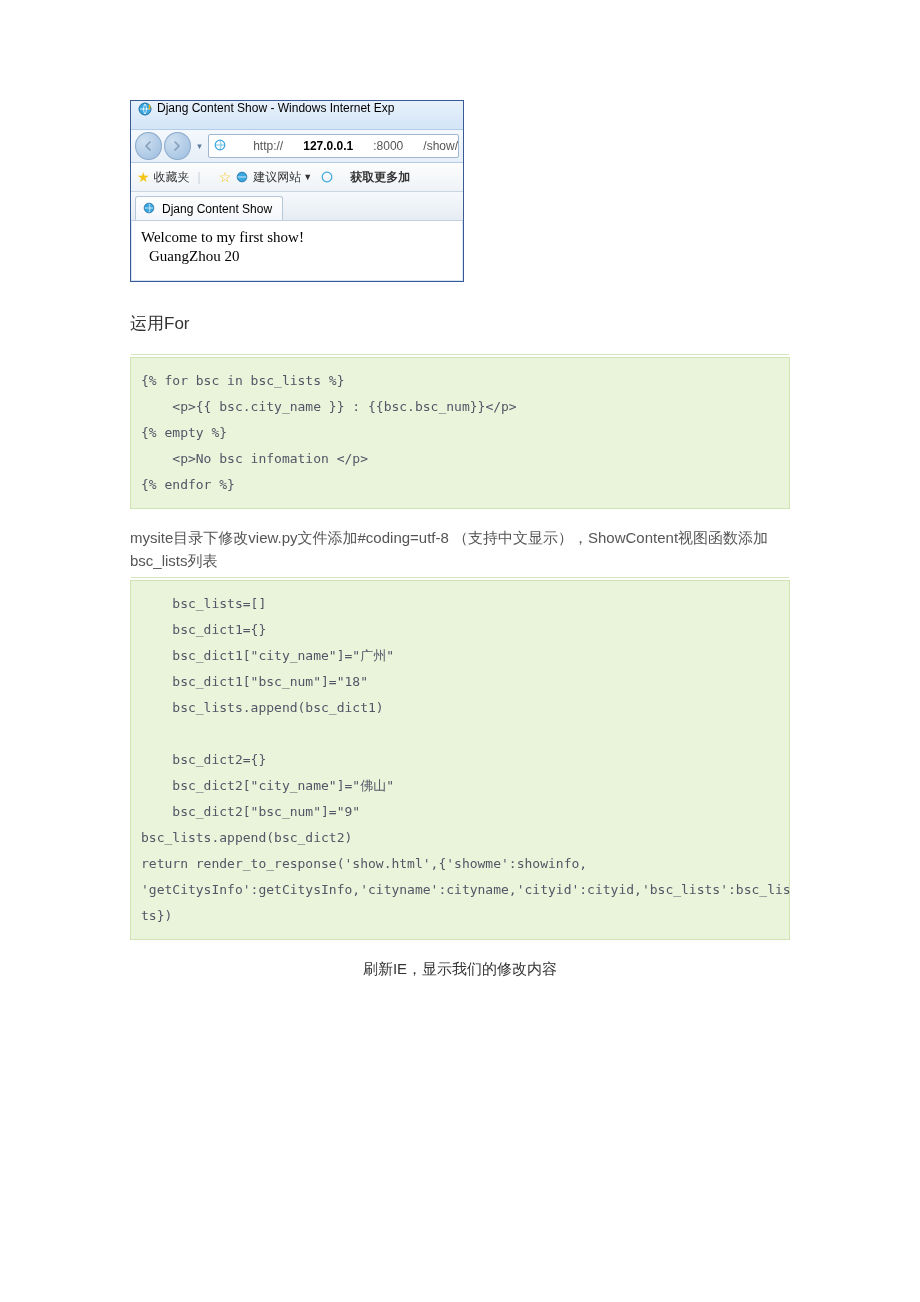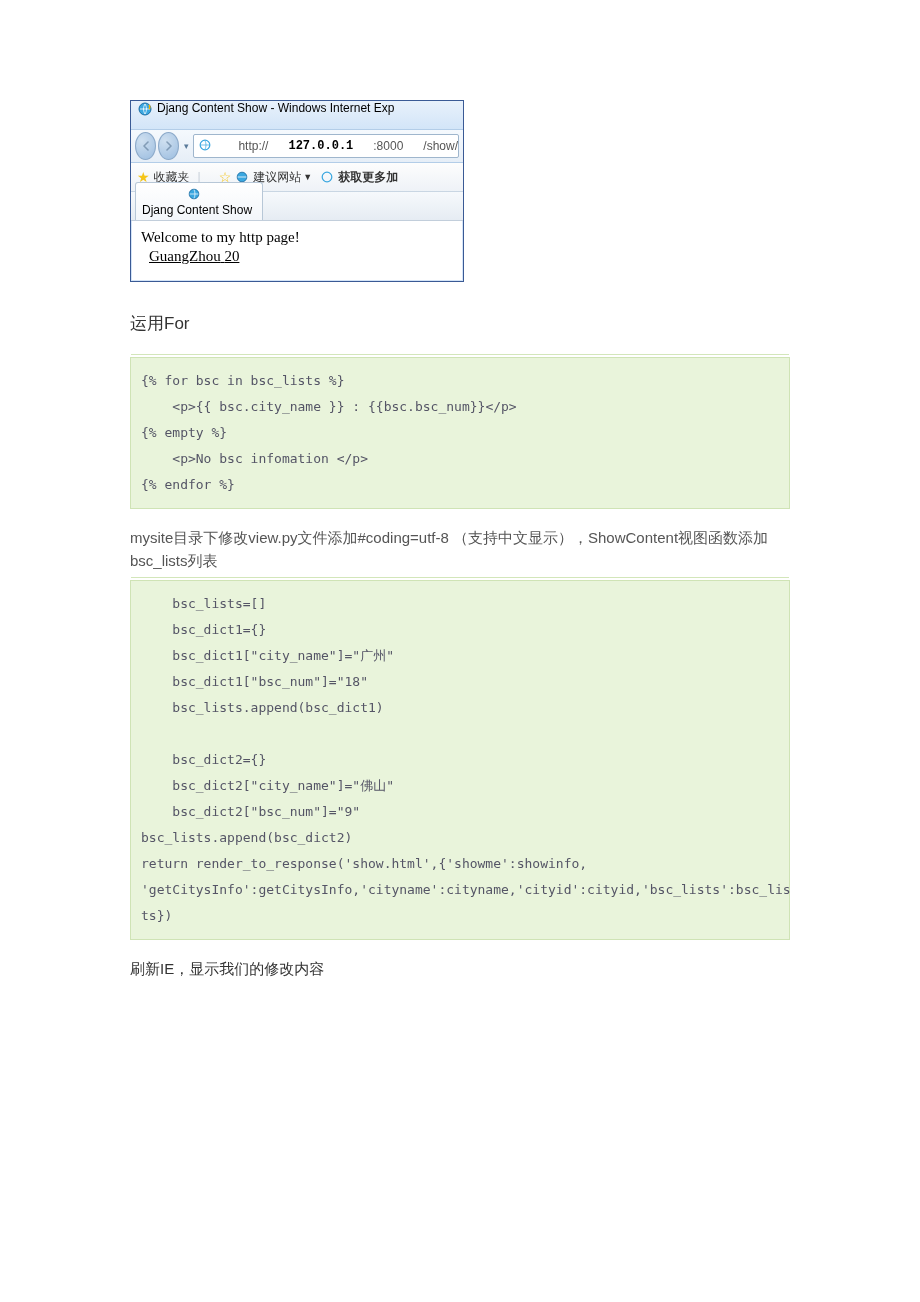--- a/index.html
+++ b/index.html
@@ -68,53 +68,52 @@
     border: 1px solid #9fb6cd;
     height: 22px;
     display: flex;
     align-items: center;
     font-size: 12px;
     color: #555;
     padding-left: 4px;
     border-radius: 2px;
     gap: 20px;
   }
-  .addr .host { color: #000; font-weight: bold; font-family: Liberation Mono, monospace; }
+  .addr .host { color: #000; font-weight: bold; }
   .fav-bar {
     background: linear-gradient(#fdfdfd, #eef2f7);
     border-bottom: 1px solid #c9d6e3;
     height: 28px;
     display: flex;
     align-items: center;
     font-size: 12px;
     color: #333;
     padding-left: 6px;
   }
   .star { color: #f5c518; margin-right: 4px; font-size: 14px; }
   .suggest { margin-left: 10px; display: flex; align-items: center; }
   .drop { font-size: 9px; margin-left: 2px; }
-  .get-more { margin-left: 8px; font-weight: bold; display: flex; align-items: center; }
+  .get-more { margin-left: 8px; font-weight: bold; display: flex; align-items: center; gap: 12px; }
   .tab-bar {
     background: linear-gradient(#f6f9fc, #e6ecf3);
     border-bottom: 1px solid #c2cedb;
     height: 28px;
     display: flex;
     align-items: flex-end;
     padding-left: 4px;
   }
   .tab {
     background: linear-gradient(#fff, #f3f6fa);
     border: 1px solid #b7c7d7;
     border-bottom: none;
     border-radius: 3px 3px 0 0;
     padding: 4px 10px 3px 6px;
     font-size: 12px;
     display: flex;
     align-items: center;
-    flex-direction: column;
   }
   .page-body {
     padding: 8px 10px 14px 10px;
     font-family: "Times New Roman", serif;
     font-size: 15px;
     color: #000;
   }
   .page-body .row { margin-bottom: 2px; }
   .city-lbl { display: inline-block; width: 64px; }
   .heading {
@@ -221,22 +220,22 @@
         <span class="ie-ico">
           <svg viewBox="0 0 16 16" width="14" height="14">
               <circle cx="8" cy="8" r="5.5" fill="#3aa7e0" stroke="#1d6fa5"></circle>
               <path d="M3 8h10M8 3c1.5 3 1.5 7 0 10" stroke="#fff" stroke-width="0.8" fill="none"></path>
             </svg>
         </span>
         <span>Djang Content Show</span>
       </div>
     </div>
     <div class="page-body">
-      <div class="row">Welcome to my http page!</div>
-      <div class="row" style="padding-left:8px;text-decoration:underline;">
+      <div class="row">Welcome to my first show!</div>
+      <div class="row" style="padding-left:8px;">
         <span>GuangZhou</span>
         <span>20</span>
       </div>
     </div>
   </div>
 
   <div class="heading">运用For</div>
 
 
   <div class="codebox">{% for bsc in bsc_lists %}
@@ -254,15 +253,15 @@
     bsc_lists.append(bsc_dict1)
 
     bsc_dict2={}
     bsc_dict2["city_name"]="佛山"
     bsc_dict2["bsc_num"]="9"
 bsc_lists.append(bsc_dict2)
 return render_to_response('show.html',{'showme':showinfo,
 'getCitysInfo':getCitysInfo,'cityname':cityname,'cityid':cityid,'bsc_lists':bsc_lis
 ts})</div>
 
-  <div class="para" style="color:#333;">刷新IE，显示我们的修改内容</div>
+  <div class="para" style="color:#333;text-align:center;">刷新IE，显示我们的修改内容</div>
 
 </div>
 
 </body></html>

